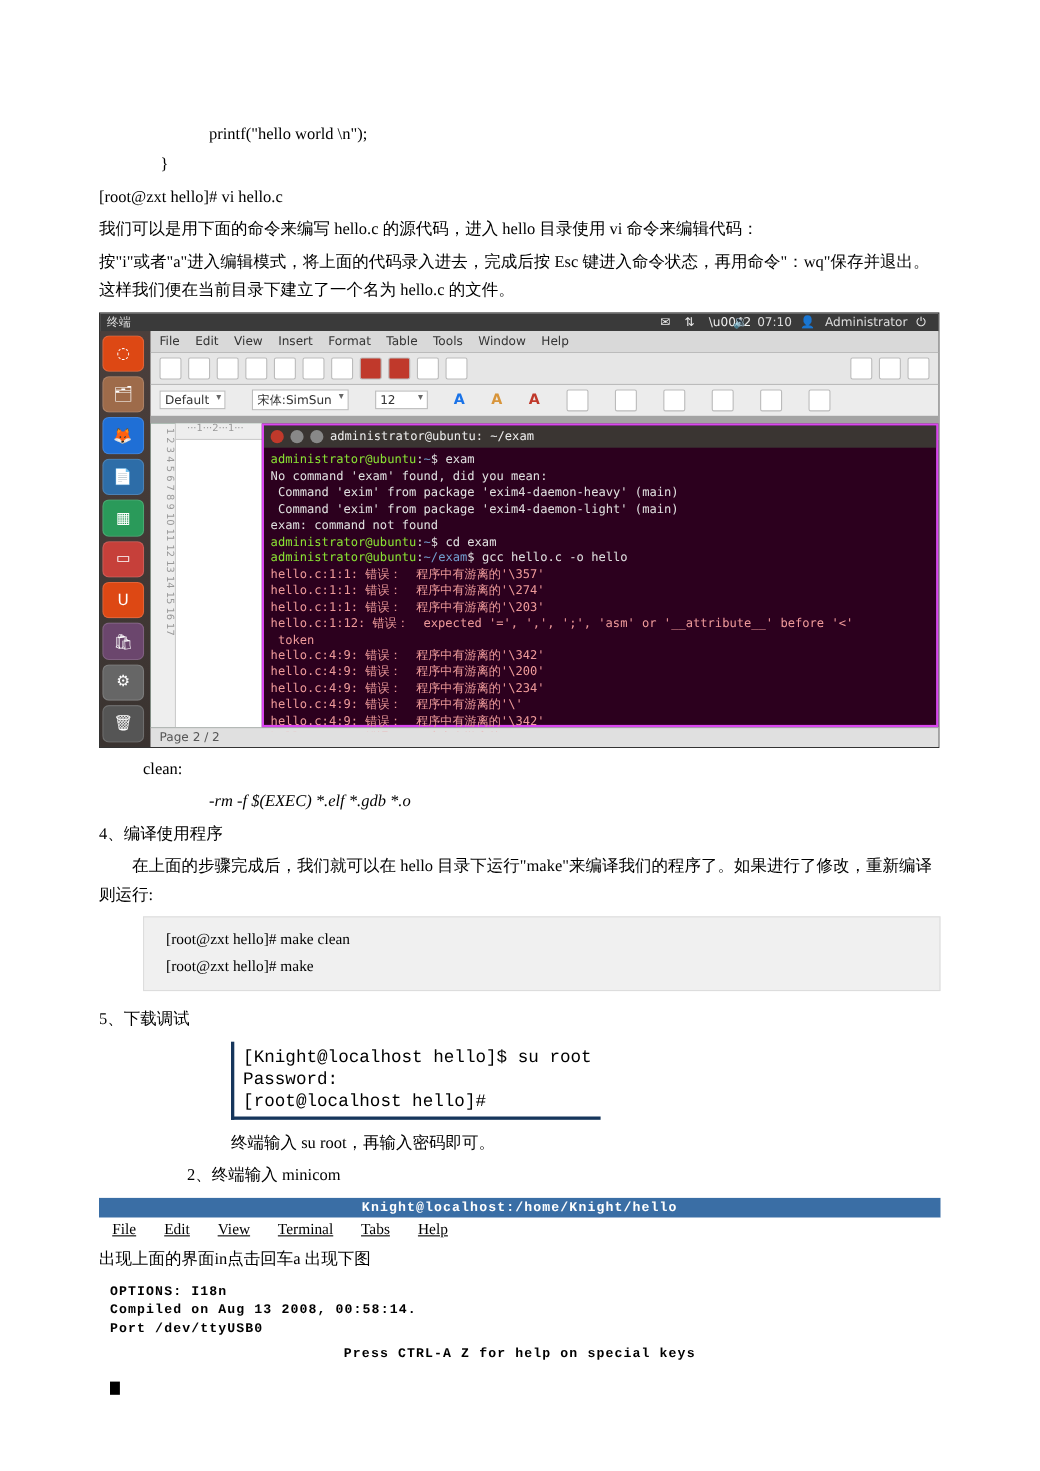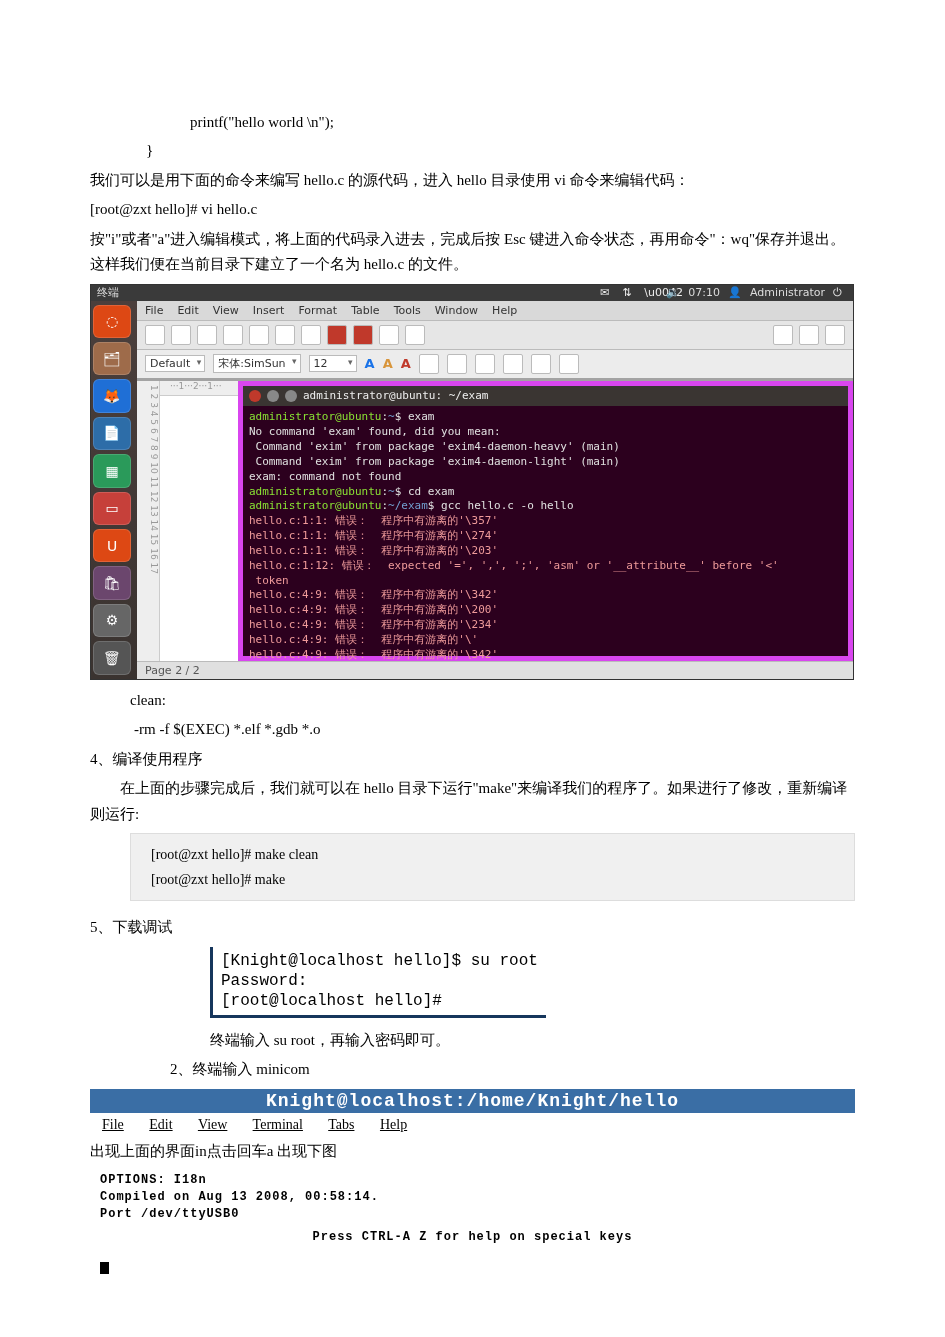--- a/index.html
+++ b/index.html
@@ -107,22 +107,22 @@
     display:flex;
     gap:6px;
     padding:4px 8px;
     align-items:center;
   }
   .tb-icon{
     width:18px;height:18px;border:1px solid #bbb;border-radius:2px;
     background:#fff;display:inline-block;
   }
   .fmtbar {
-    background:#ececec;border-bottom:3px solid #a3a3a3;
-    display:flex;gap:8px;padding:4px 8px;align-items:center;
+    background:#ececec;border-bottom:7px solid #a3a3a3;
+    display:flex;gap:24px;padding:4px 8px;align-items:center;
   }
   .combo { border:1px solid #bbb;background:#fff;padding:1px 14px 1px 4px;font-size:11px;position:relative;}
   .combo:after{content:"▾";position:absolute;right:3px;top:1px;font-size:9px;color:#666;}
   .fmt-a { color:#1a73e8; font-weight:bold; font-size:13px;}
   .fmt-a.orange{color:#d8953b;}
   .fmt-a.red{color:#c0392b;}
 
   .doc-body{
     flex:1;display:flex;position:relative;background:#14532d;
   }
@@ -131,21 +131,21 @@
   .doc-canvas{flex:1;background:#fff;position:relative;}
   .ruler-top{height:14px;background:#eee;border-bottom:1px solid #ccc;
     font-size:9px;color:#999;padding-left:10px;}
 
   .terminal-window{
     position:absolute;left:78px;top:0;right:0;bottom:0;
     background:#2c001e;
     font-family:"DejaVu Sans Mono", monospace;
     font-size:11px;line-height:1.35;
     color:#e0e0e0;
-    border:5px solid #d946ef;
+    border:2px solid #d946ef;
   }
   .term-titlebar{
     background:#3a3532;color:#eee;
     display:flex;align-items:center;gap:6px;padding:3px 6px;
   }
   .term-titlebar .btn{width:12px;height:12px;border-radius:6px;display:inline-block;}
   .term-titlebar .c{background:#c0392b;}
   .term-titlebar .m{background:#888;}
   .term-titlebar .x{background:#888;}
   .term-body{
@@ -174,21 +174,21 @@
     border-left:3px solid #16365c;border-bottom:3px solid #16365c;
     font-family:"Courier New", monospace;font-size:16px;
     padding:4px 8px;margin:2px 0 6px 120px;display:inline-block;
     background:#fff;line-height:1.25;
   }
 
   
   .minicom-title{
     background:#3a6ea5;color:#fff;
     font-family:"Courier New",monospace;font-weight:bold;
-    padding:2px 8px;margin-top:6px;font-size:18px;
+    padding:2px 8px;margin-top:6px;font-size:12px;
     text-align:center;letter-spacing:1px;
   }
   .minicom-menu{
     background:#fff;font-family:"Times New Roman",serif;
     padding:4px 12px;font-size:14px;
   }
   .minicom-menu span{margin-right:22px;text-decoration:underline;}
   .minicom-body{
     background:#fff;font-family:"Courier New",monospace;
     font-size:12px;padding:6px 10px 40px 10px;
@@ -205,22 +205,22 @@
 <body>
 
 <div class="page">
 
   
   <div class="code-block">
     <div>printf("hello world \n");</div>
   </div>
   <div class="para" style="margin-left:56px;">}</div>
 
+  <div class="para cmd">[root@zxt hello]#   vi   hello.c</div>
   <div class="para">我们可以是用下面的命令来编写 hello.c 的源代码，进入 hello 目录使用 vi 命令来编辑代码：</div>
-  <div class="para cmd">[root@zxt hello]#   vi   hello.c</div>
   <div class="para">按"i"或者"a"进入编辑模式，将上面的代码录入进去，完成后按 Esc 键进入命令状态，再用命令"：wq"保存并退出。这样我们便在当前目录下建立了一个名为 hello.c 的文件。</div>
 
   
   <div class="ubuntu-shot">
 
     <div class="gnome-panel">
       <span>终端</span>
       <div class="right">
         <span class="tray-icon">✉</span>
         <span class="tray-icon">⇅</span>
@@ -334,21 +334,21 @@
 
         <div class="statusbar">
           <span>Page 2 / 2</span>
         </div>
       </div>
     </div>
   </div>
   
 
   <div class="para indent1" style="margin-top:8px;">clean:</div>
-  <div class="para" style="margin-left:44px;">-rm -f $(EXEC) *.elf *.gdb *.o</div>
+  <div class="para" style="margin-left:100px;font-style:italic;">-rm -f $(EXEC) *.elf *.gdb *.o</div>
 
   <div class="para section-num">4、编译使用程序</div>
   <div class="para" style="text-indent:2em;">在上面的步骤完成后，我们就可以在 hello   目录下运行"make"来编译我们的程序了。如果进行了修改，重新编译则运行:</div>
 
   <div class="grey-box">
     <div>[root@zxt hello]#    make clean</div>
     <div>[root@zxt hello]#    make</div>
   </div>
 
   <div class="para section-num">5、下载调试</div>

